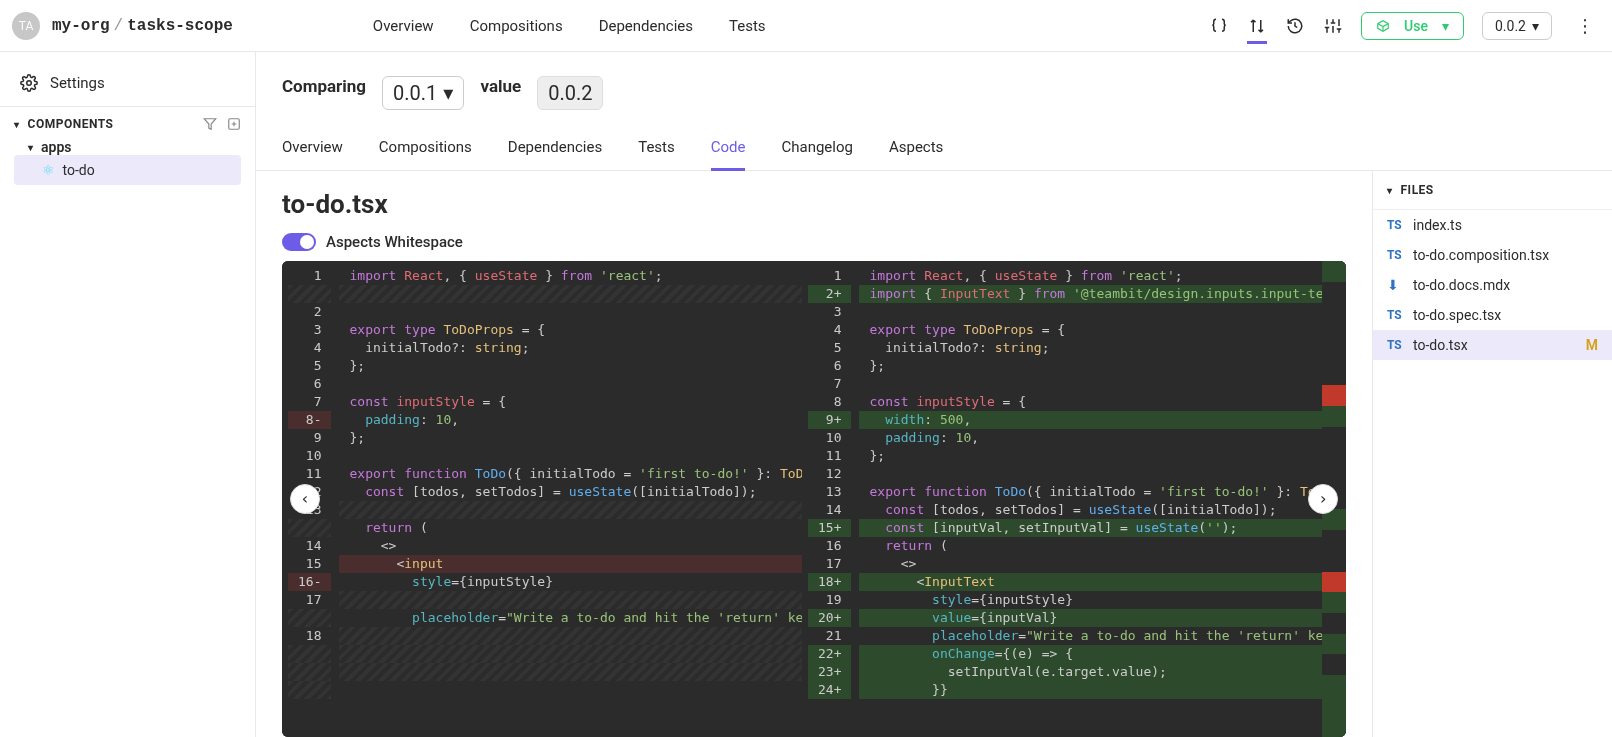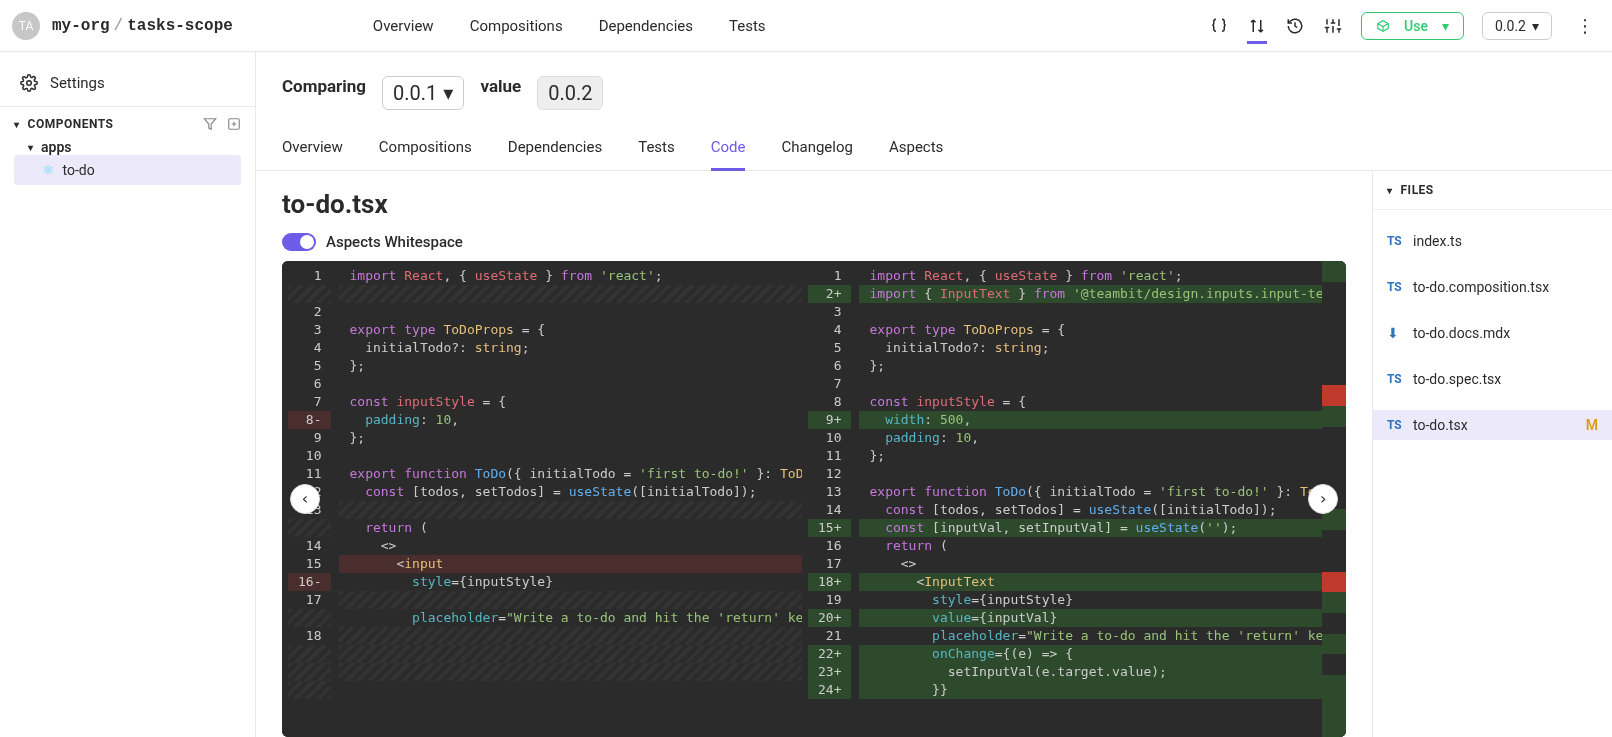--- a/index.html
+++ b/index.html
@@ -66,21 +66,21 @@
 
 
 .kw{color:#c678dd;} .str{color:#98c379;} .type{color:#e5c07b;} .fn{color:#61afef;} .id{color:#e06c75;} .prop{color:#56b6c2;} .cmp{color:#e5c07b;}
 
 .nav-arrow { position:absolute; top:50%; transform:translateY(-50%); width:30px; height:30px; border-radius:50%; background:#fff; border:1px solid #ddd; display:flex; align-items:center; justify-content:center; cursor:pointer; font-size:16px; z-index:5; }
 .nav-arrow.left { left:8px; }
 .nav-arrow.right { right:8px; }
 
 .files-panel { width:240px; border-left:1px solid #e8e8e8; }
 .fp-head { padding:12px 14px; font-size:12px; font-weight:700; letter-spacing:.5px; display:flex; align-items:center; gap:8px; border-bottom:1px solid #eee;}
-.fp-item { display:flex; align-items:center; gap:8px; padding:7px 14px; cursor:pointer; font-size:14px;margin-top:16px; }
+.fp-item { display:flex; align-items:center; gap:8px; padding:7px 14px; cursor:pointer; font-size:14px; }
 .fp-item.selected { background:#ece9fb; }
 .fp-item .badge { margin-left:auto; color:#d4a017; font-weight:600; }
 .ts-icon { color:#2f74c0; font-weight:700; font-size:12px; width:18px; }
 .mdx-icon { color:#2f74c0; width:18px; }
 
 svg { display:block; }
 </style>
 </head>
 <body>
 

